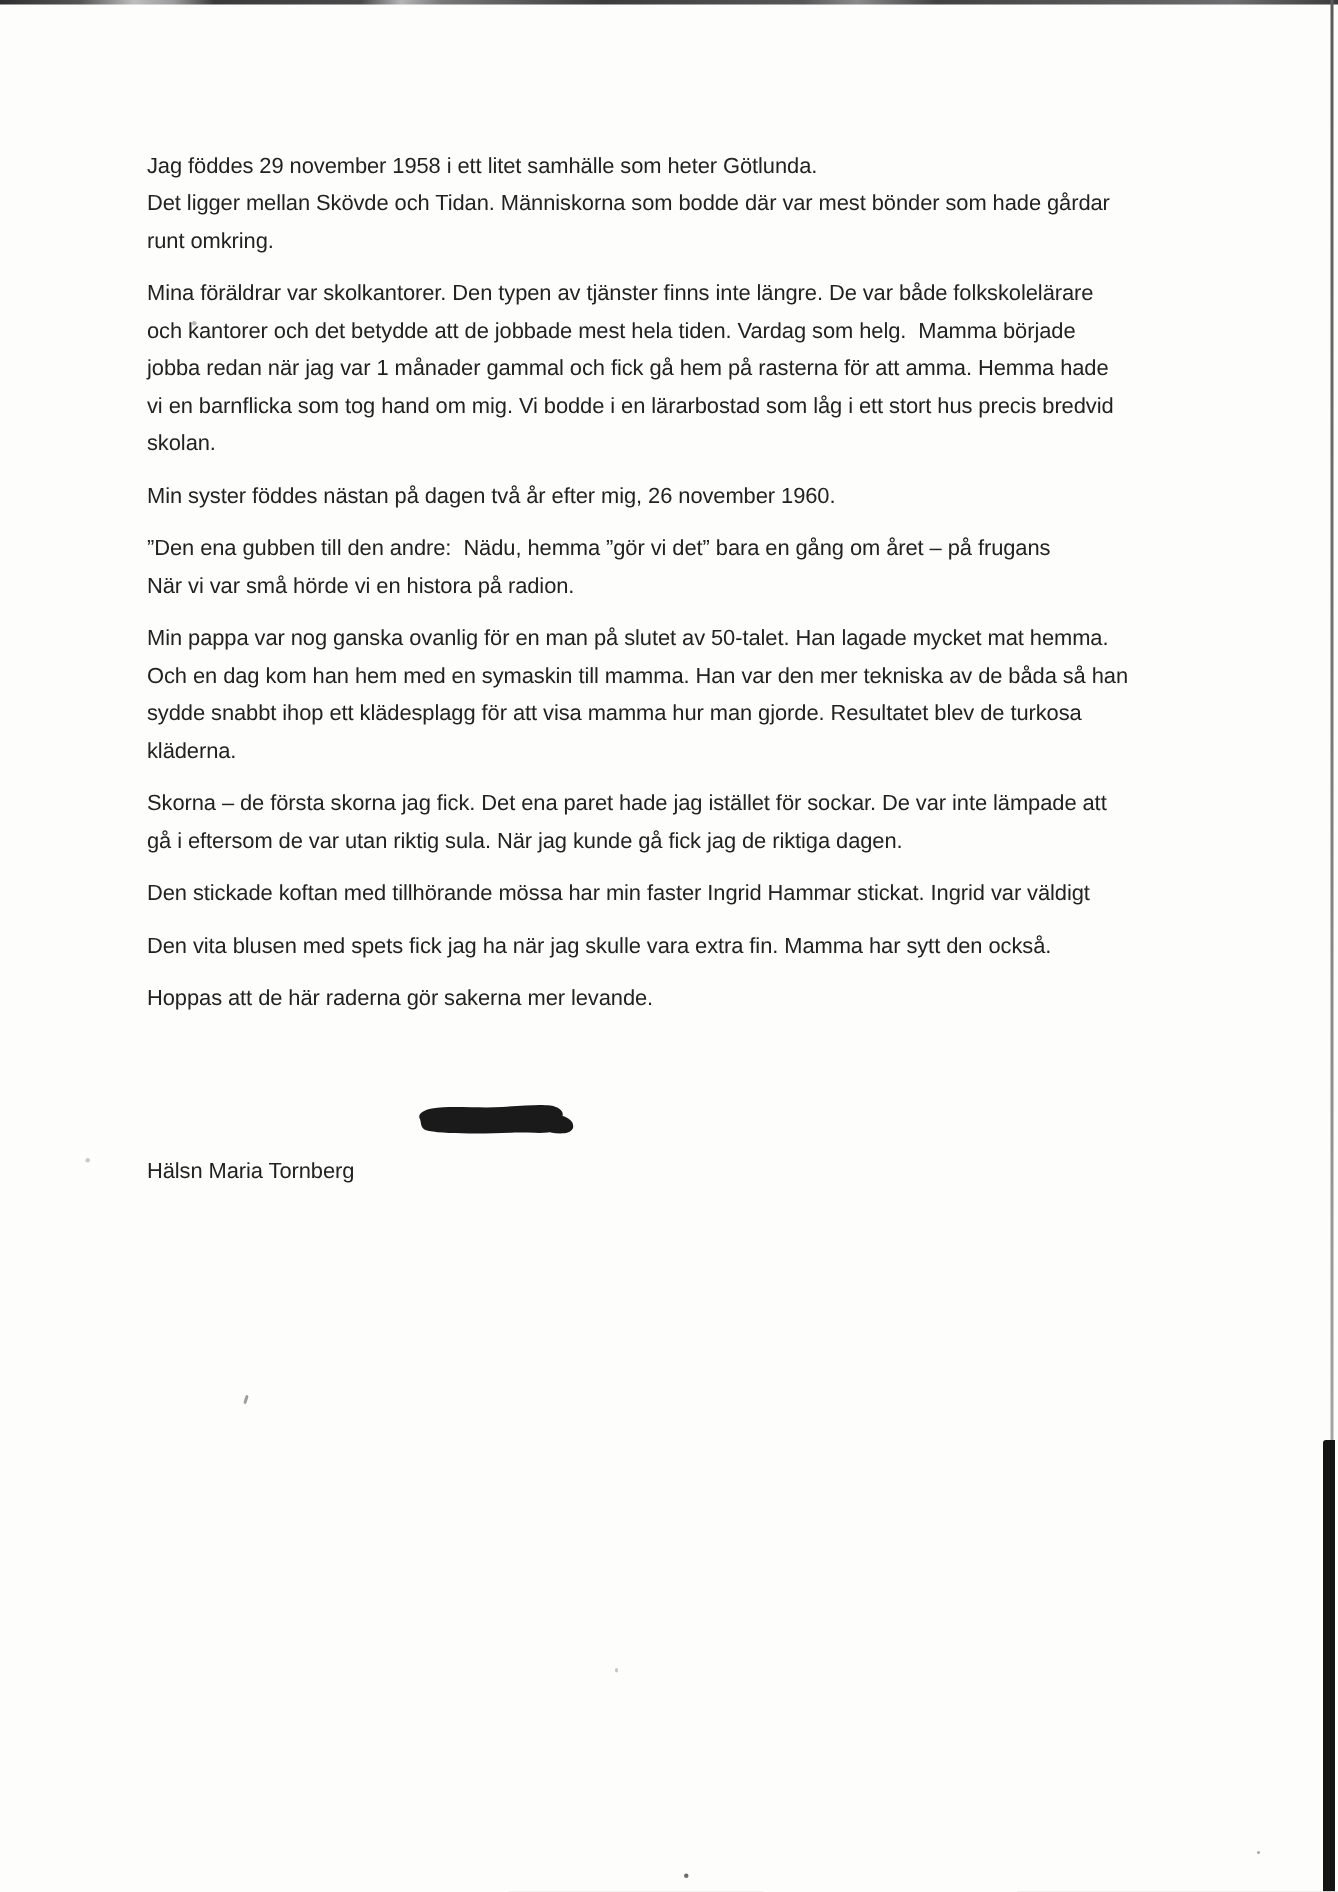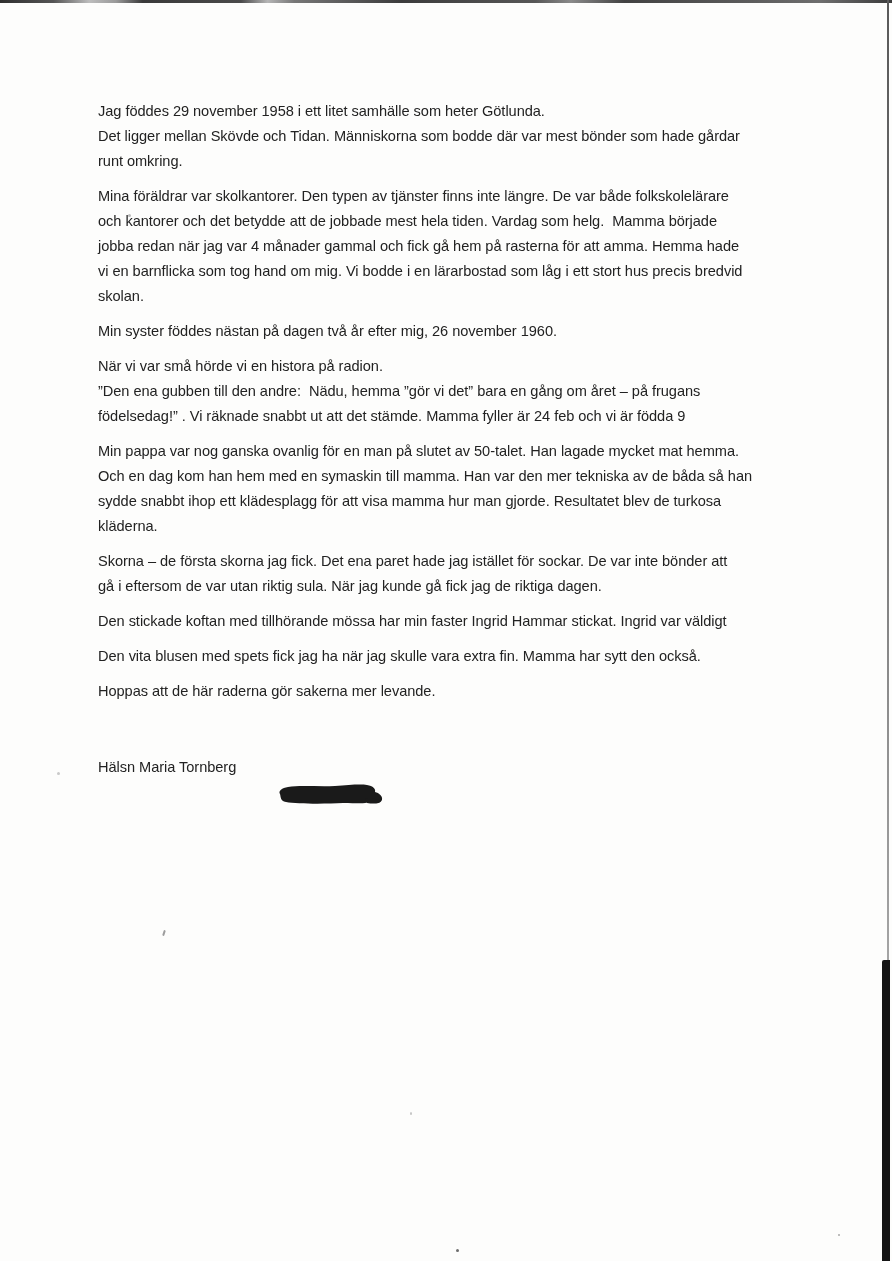--- a/index.html
+++ b/index.html
@@ -48,23 +48,23 @@
     top: 99px;
     width: 705px;
     color: #222;
     font-size: 14.6px;
     line-height: 25px;
     letter-spacing: -0.05px;
   }
   .para { margin: 0 0 10px 0; }
   .line { white-space: pre; }
   .signature {
-    margin-top: 51px;
+    margin-top: 28px;
     display: flex;
-    align-items: flex-start;
+    align-items: flex-end;
     white-space: pre;
   }
   .redaction {
     margin-left: 7px;
     transform: translateY(1px);
   }
   .speck {
     position: absolute;
     background: #b9b9b9;
     border-radius: 50%;
@@ -95,40 +95,39 @@
   <div class="letter">
     <div id="letter-body">
         <div class="para">
           <div class="line">Jag föddes 29 november 1958 i ett litet samhälle som heter Götlunda.</div>
           <div class="line">Det ligger mellan Skövde och Tidan. Människorna som bodde där var mest bönder som hade gårdar</div>
           <div class="line">runt omkring.</div>
         </div>
         <div class="para">
           <div class="line">Mina föräldrar var skolkantorer. Den typen av tjänster finns inte längre. De var både folkskolelärare</div>
           <div class="line">och kantorer och det betydde att de jobbade mest hela tiden. Vardag som helg.  Mamma började</div>
-          <div class="line">jobba redan när jag var 4 månader gammal och fick gå hem på rasterna för att amma. Hemma hade</div>
+          <div class="line">jobba redan när jag var 1 månader gammal och fick gå hem på rasterna för att amma. Hemma hade</div>
           <div class="line">vi en barnflicka som tog hand om mig. Vi bodde i en lärarbostad som låg i ett stort hus precis bredvid</div>
           <div class="line">skolan.</div>
         </div>
         <div class="para">
           <div class="line">Min syster föddes nästan på dagen två år efter mig, 26 november 1960.</div>
         </div>
         <div class="para">
+          <div class="line">”Den ena gubben till den andre:  Nädu, hemma ”gör vi det” bara en gång om året – på frugans</div>
           <div class="line">När vi var små hörde vi en histora på radion.</div>
-          <div class="line">”Den ena gubben till den andre:  Nädu, hemma ”gör vi det” bara en gång om året – på frugans</div>
-          <div class="line">födelsedag!” . Vi räknade snabbt ut att det stämde. Mamma fyller är 24 feb och vi är födda 9</div>
         </div>
         <div class="para">
           <div class="line">Min pappa var nog ganska ovanlig för en man på slutet av 50-talet. Han lagade mycket mat hemma.</div>
           <div class="line">Och en dag kom han hem med en symaskin till mamma. Han var den mer tekniska av de båda så han</div>
           <div class="line">sydde snabbt ihop ett klädesplagg för att visa mamma hur man gjorde. Resultatet blev de turkosa</div>
           <div class="line">kläderna.</div>
         </div>
         <div class="para">
-          <div class="line">Skorna – de första skorna jag fick. Det ena paret hade jag istället för sockar. De var inte bönder att</div>
+          <div class="line">Skorna – de första skorna jag fick. Det ena paret hade jag istället för sockar. De var inte lämpade att</div>
           <div class="line">gå i eftersom de var utan riktig sula. När jag kunde gå fick jag de riktiga dagen.</div>
         </div>
         <div class="para">
           <div class="line">Den stickade koftan med tillhörande mössa har min faster Ingrid Hammar stickat. Ingrid var väldigt</div>
         </div>
         <div class="para">
           <div class="line">Den vita blusen med spets fick jag ha när jag skulle vara extra fin. Mamma har sytt den också.</div>
         </div>
         <div class="para">
           <div class="line">Hoppas att de här raderna gör sakerna mer levande.</div>

